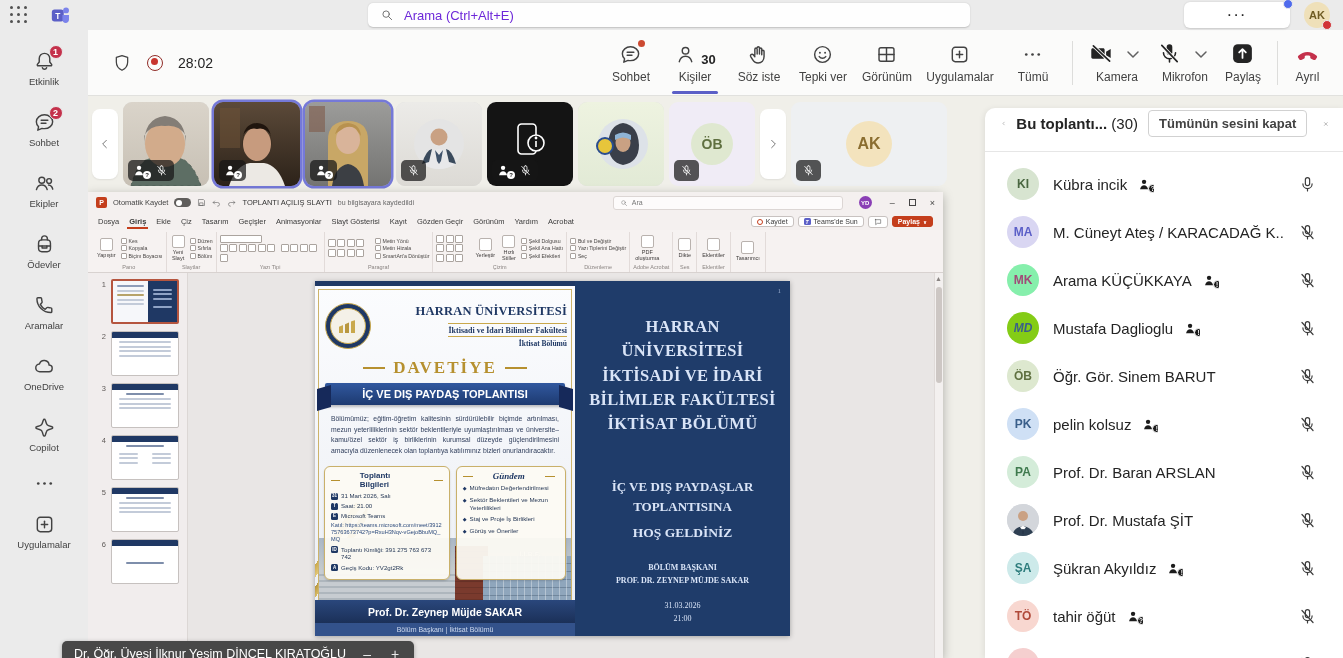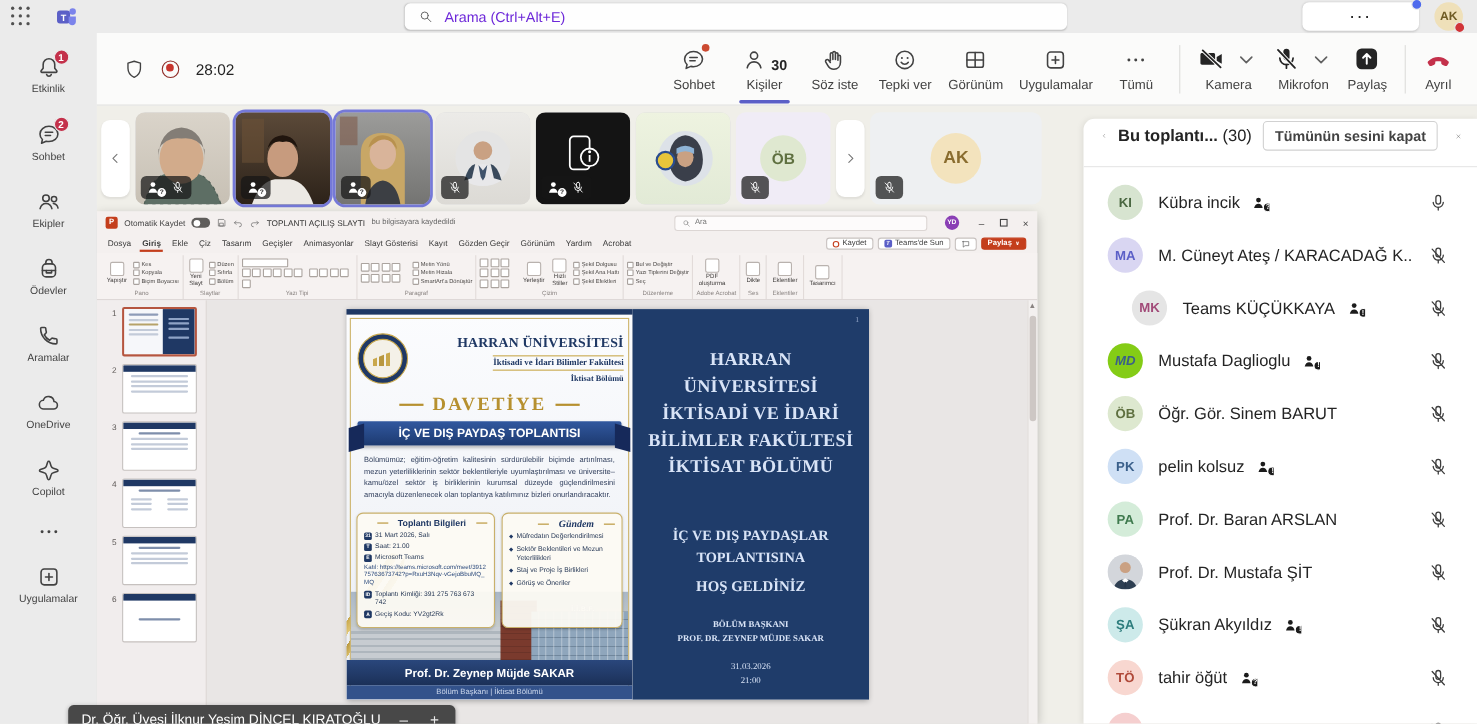--- a/index.html
+++ b/index.html
@@ -165,21 +165,21 @@
     color:#fff;display:flex;align-items:center;justify-content:center;font-size:11px;font-weight:700;border-radius:2px;
     box-shadow:0 2px 3px rgba(0,0,0,.25)}
   .cbanner::before,.cbanner::after{content:'';position:absolute;top:4px;width:14px;height:22px;background:#16295a;z-index:-1}
   .cbanner::before{left:-8px;transform:skewY(-16deg)}
   .cbanner::after{right:-8px;transform:skewY(16deg)}
   .cpara{position:absolute;left:16px;right:16px;top:128px;z-index:6;font-size:6.8px;line-height:1.55;color:#32405e;text-align:justify}
   .cboxes{position:absolute;left:9px;right:9px;top:180px;z-index:7;display:flex;gap:6px}
   .ibox{border:1px solid #c9b06a;border-radius:6px;background:rgba(252,250,243,.95);padding:4px 6px 5px;box-shadow:0 1px 2px rgba(0,0,0,.15)}
   .ibox.b1{flex:1.16}
   .ibox.b2{flex:1}
-  .ibtitle{display:flex;align-items:center;justify-content:flex-end;gap:9px;color:#1f3864;font-weight:700;font-size:8px;margin-bottom:3px}
+  .ibtitle{display:flex;align-items:center;justify-content:flex-start;gap:20px;color:#1f3864;font-weight:700;font-size:8px;margin-bottom:3px}
   .ibtitle i{width:10px;height:1px;background:#b6902f}
   .ibtitle.it{font-family:"Liberation Serif","DejaVu Serif",serif;font-style:italic;font-size:9px}
   .irow{display:flex;gap:3px;font-size:6.1px;color:#253755;margin-bottom:2.5px;line-height:1.25;align-items:flex-start}
   .irow .bic{width:7px;height:7px;border-radius:1.5px;background:#1f3864;color:#fff;font-size:4.5px;font-weight:700;
     display:flex;align-items:center;justify-content:center;flex:0 0 auto;margin-top:.5px}
   .irow.link{font-size:5.6px;word-break:break-all;color:#2c4a7c}
   .arow{display:flex;gap:3px;font-size:6.2px;color:#253755;margin-bottom:3.5px;line-height:1.3}
   .arow .bul{color:#1f3864;font-size:5px;line-height:1.6}
   .cbuild{position:absolute;left:4px;right:4px;top:252px;height:74px;z-index:6;overflow:hidden;
     background:linear-gradient(180deg,#aab7c6 0%,#cfd2cd 60%,#b5b2a8 100%)}
@@ -1165,23 +1165,23 @@
           <span class="ic pmic" style="width: 19px; height: 19px;">
             <svg viewBox="0 0 24 24" fill="none" stroke="currentColor" stroke-width="1.5" stroke-linecap="round" stroke-linejoin="round">
               <rect x="9.3" y="3.2" width="5.4" height="10.2" rx="2.7"></rect>
               <path d="M6.2 11.3a5.8 5.8 0 0 0 11.6 0"></path>
               <line x1="12" y1="17.1" x2="12" y2="20.2"></line>
               <line x1="5" y1="4.4" x2="19" y2="19.6"></line>
             </svg>
           </span>
         </div>
         <div class="prow">
-          <div class="pavatar" style="background: #e5e5e5; color: rgb(161, 74, 120); margin-left: 22px;">MK</div>
+          <div class="pavatar" style="background: #86efac; color: rgb(161, 74, 120);">MK</div>
           <span class="pname">
-            <span>Teams KÜÇÜKKAYA</span>
+            <span>Arama KÜÇÜKKAYA</span>
             <span class="pstat">
               <svg viewBox="0 0 18 18">
                 <circle cx="7" cy="5.3" r="3" fill="#1c1c1c"></circle>
                 <path d="M1.5 15.5c.7-3.6 3-5.4 5.5-5.4s4.8 1.8 5.5 5.4z" fill="#1c1c1c"></path>
               </svg>
               <span class="pbadge">!</span>
             </span>
           </span>
           <span class="ic pmic" style="width: 19px; height: 19px;">
             <svg viewBox="0 0 24 24" fill="none" stroke="currentColor" stroke-width="1.5" stroke-linecap="round" stroke-linejoin="round">

